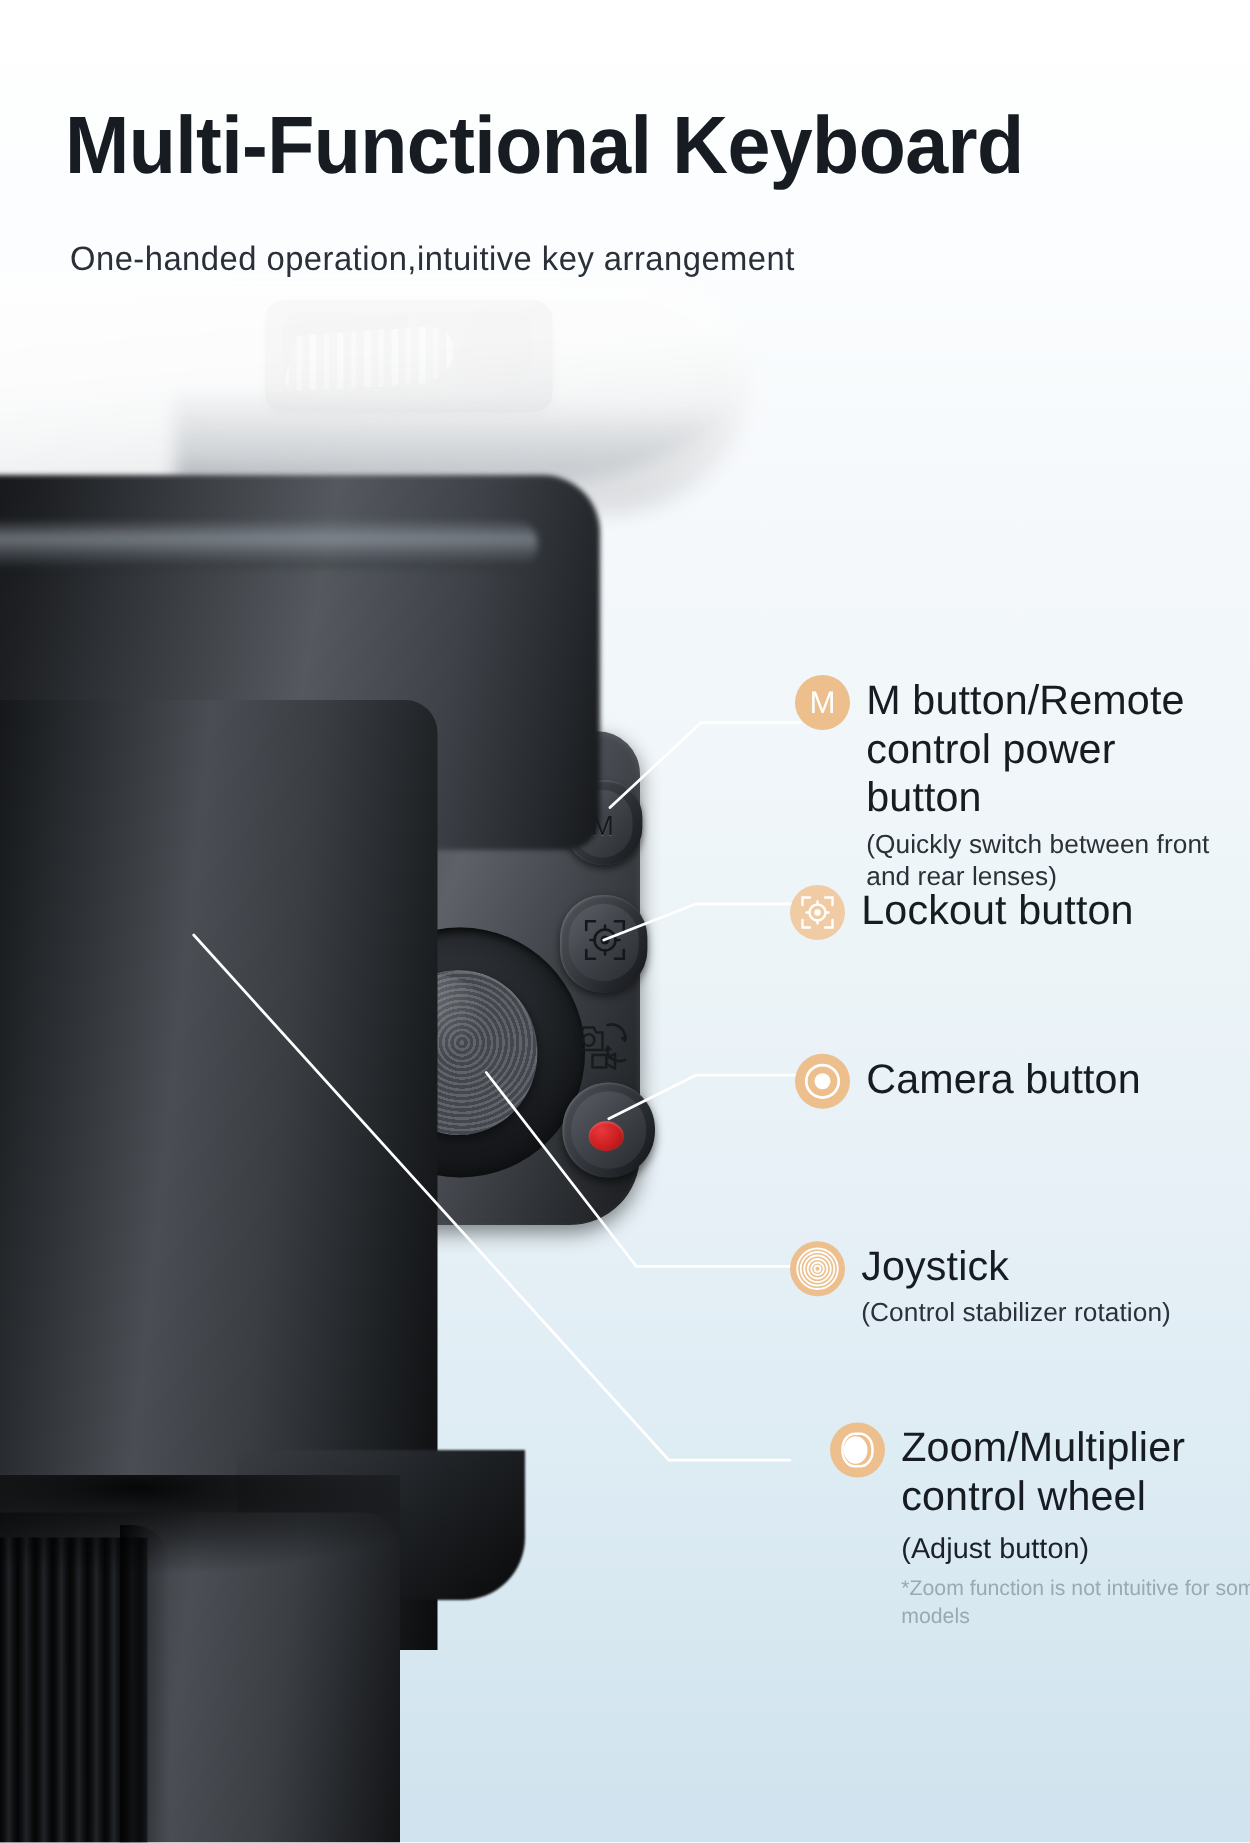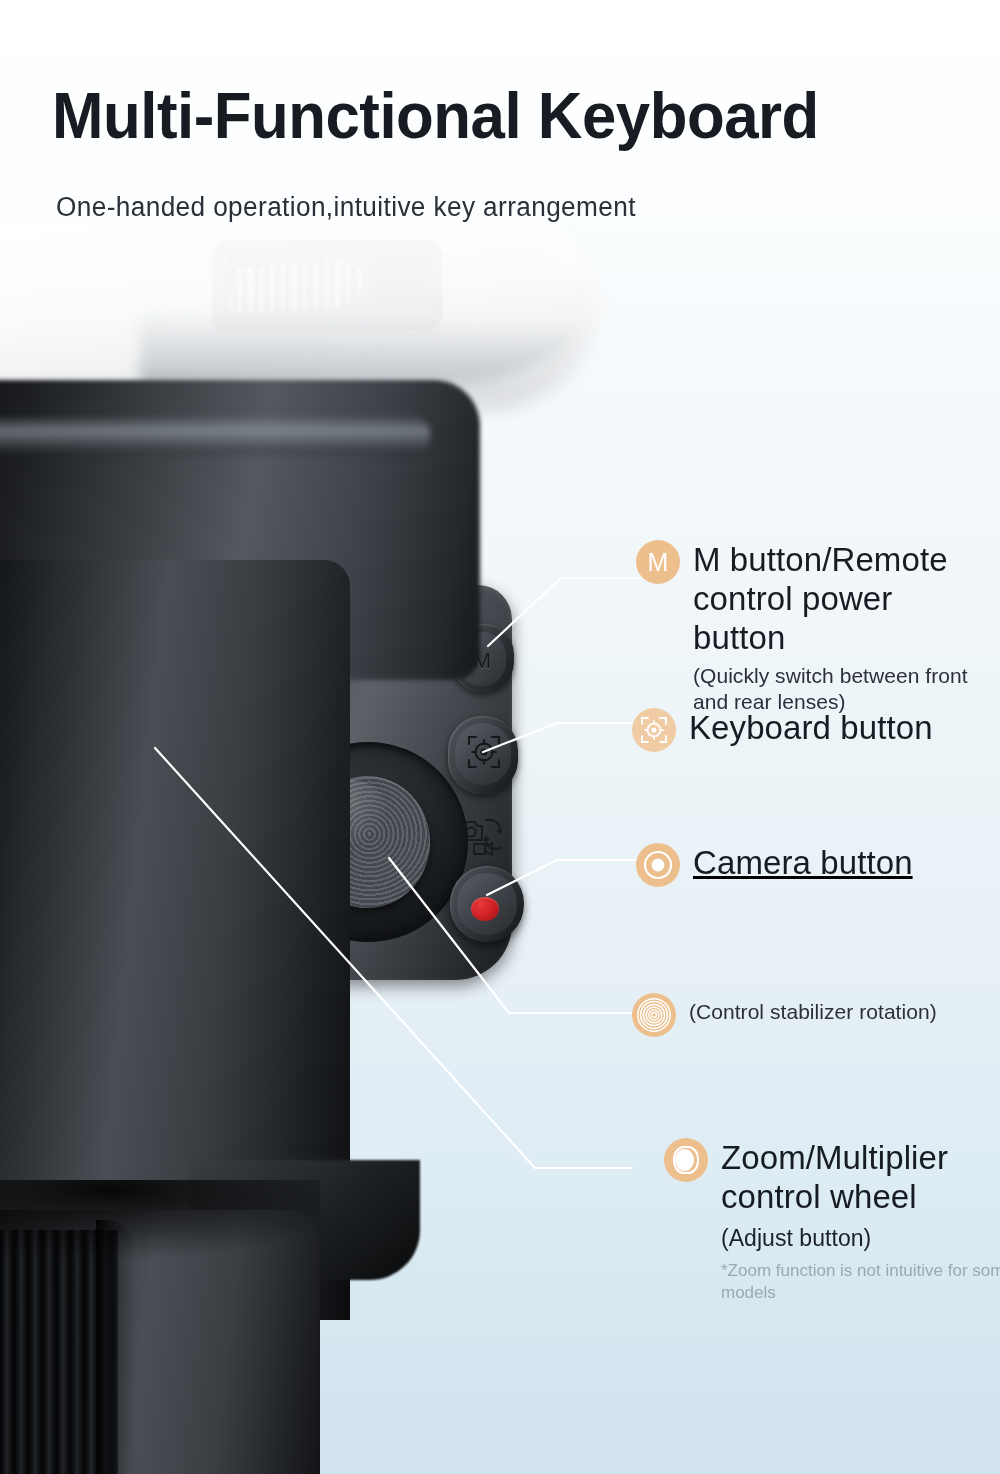--- a/index.html
+++ b/index.html
@@ -541,21 +541,21 @@
   .m-letter {
     font-size: 25px;
     color: #ffffff;
     line-height: 1;
     font-family: "Liberation Sans", sans-serif;
   }
 
   
   #callout-m       { left: 636px; top: 540px; width: 350px; }
   #callout-lockout { left: 632px; top: 708px; width: 340px; }
-  #callout-camera  { left: 636px; top: 843px; width: 340px; text-decoration: underline; }
+  #callout-camera  { left: 636px; top: 843px; width: 340px; }
   #callout-joystick{ left: 632px; top: 993px; width: 340px; }
   #callout-zoom    { left: 664px; top: 1138px; width: 350px; }
 </style>
 </head>
 <body>
 
 <div class="page">
 
   <div class="header">
     <h1 class="title">Multi-Functional Keyboard</h1>
@@ -663,21 +663,21 @@
             <path d="M21,3 L27,3 L27,9"></path>
             <path d="M27,21 L27,27 L21,27"></path>
             <path d="M9,27 L3,27 L3,21"></path>
             <circle cx="15" cy="15" r="6.4"></circle>
             <circle cx="15" cy="15" r="2.6" fill="#ffffff" stroke="none"></circle>
             <path d="M15,6.2 L15,8.3 M15,21.7 L15,23.8 M6.2,15 L8.3,15 M21.7,15 L23.8,15"></path>
           </g>
         </svg>
       </div>
       <div class="c-text">
-        <p class="c-title">Keyboard button</p>
+        <p class="c-title">Lockout button</p>
       </div>
     </div>
 
     <div class="callout" id="callout-camera">
       <div class="c-icon">
         <svg width="34" height="34" viewBox="0 0 34 34">
           <circle cx="17" cy="17" r="13" fill="none" stroke="#ffffff" stroke-width="2.2"></circle>
           <circle cx="17" cy="17" r="6.4" fill="#ffffff"></circle>
         </svg>
       </div>
@@ -693,20 +693,21 @@
             <circle cx="18" cy="18" r="16.2"></circle>
             <circle cx="18" cy="18" r="13.4"></circle>
             <circle cx="18" cy="18" r="10.6"></circle>
             <circle cx="18" cy="18" r="7.8"></circle>
             <circle cx="18" cy="18" r="5.0"></circle>
             <circle cx="18" cy="18" r="2.4"></circle>
           </g>
         </svg>
       </div>
       <div class="c-text">
+        <p class="c-title">Joystick</p>
         <p class="c-sub">(Control stabilizer rotation)</p>
       </div>
     </div>
 
     <div class="callout" id="callout-zoom">
       <div class="c-icon">
         <svg width="32" height="32" viewBox="0 0 32 32">
           <rect x="4" y="3" width="24" height="26" rx="10" ry="12" fill="none" stroke="#ffffff" stroke-width="2"></rect>
           <ellipse cx="14.5" cy="16" rx="9.5" ry="11" fill="#ffffff"></ellipse>
         </svg>

